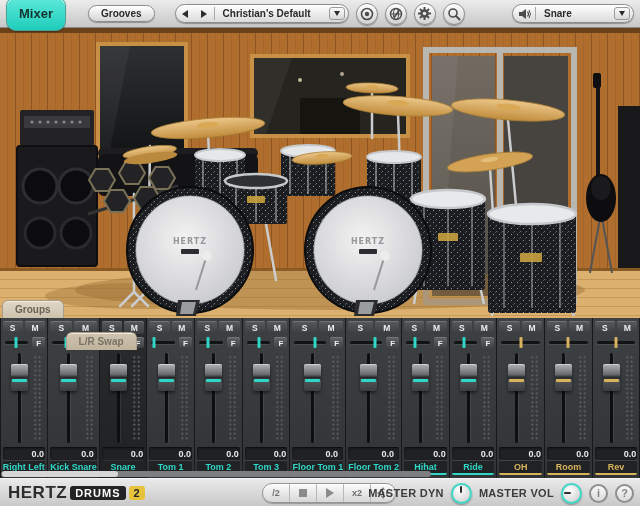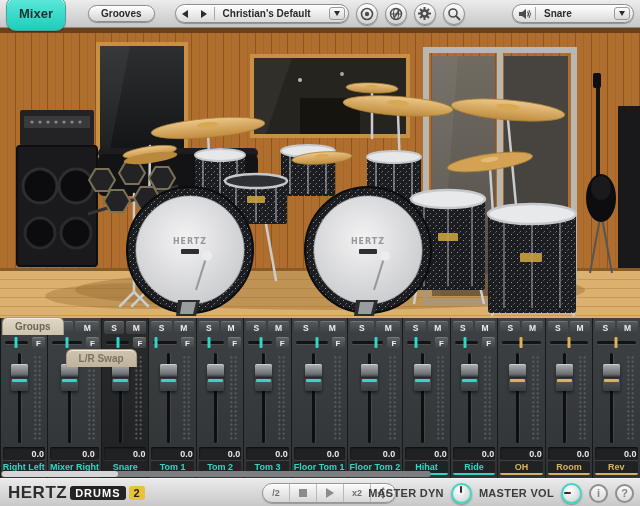--- a/index.html
+++ b/index.html
@@ -49,21 +49,21 @@
     display:flex; align-items:center; justify-content:center; cursor:pointer; flex:0 0 auto;
   }
   .preset-combo { width:174px; }
   .inst-combo { margin-left:auto; width:122px; }
   .combo-divider { width:1px; height:13px; background:#aaa; }
 
   
   .scene { position:absolute; top:28px; left:0; width:640px; height:290px; overflow:hidden; }
 
   
-  .tabs { position:absolute; top:317px; left:2px; display:flex; gap:2px; z-index:20; }
+  .tabs { position:absolute; top:300px; left:2px; display:flex; gap:2px; z-index:20; }
   .tab {
     height:18px; padding:0 12px; display:flex; align-items:center;
     border-radius:6px 6px 0 0; font-size:10px; font-weight:bold; cursor:pointer;
     border:1px solid #a89d88; border-bottom:none;
     background:linear-gradient(#e0d7c7,#cdc2ad); color:#6b6355;
     box-shadow:inset 0 1px 0 #f2ebdd;
   }
   .tab.inactive { background:linear-gradient(#cfc4b0,#bfb39c); color:#7a7263;margin-top:32px; }
 
   
@@ -508,21 +508,21 @@
           <div class="fx-btn">F</div>
         </div>
         <div class="fader-zone">
           <div class="fader-track"></div>
           <div class="fader-cap">
             <div class="cap-line" style="background:#2fd7c6"></div>
           </div>
           <div class="meter"></div>
         </div>
         <div class="value">0.0</div>
-        <div class="ch-name" style="color:#2fd7c6;border-color:#2fd7c6">Mixer Right</div>
+        <div class="ch-name" style="color:#2fd7c6;border-color:#2fd7c6">Kick Snare</div>
       </div>
       <div class="strip selected">
         <div class="sm-row">
           <div class="sm-btn">S</div>
           <div class="sm-btn">M</div>
         </div>
         <div class="pan-row">
           <div class="pan">
             <div class="pan-track"></div>
             <div class="pan-handle" style="left:calc(50% + 0.0%);background:#2fd7c6"></div>

